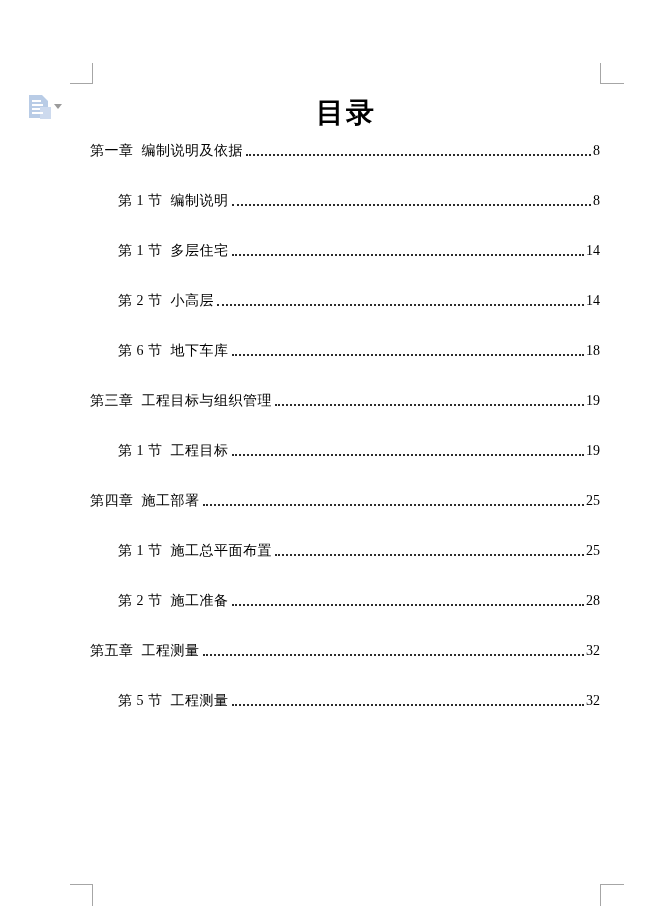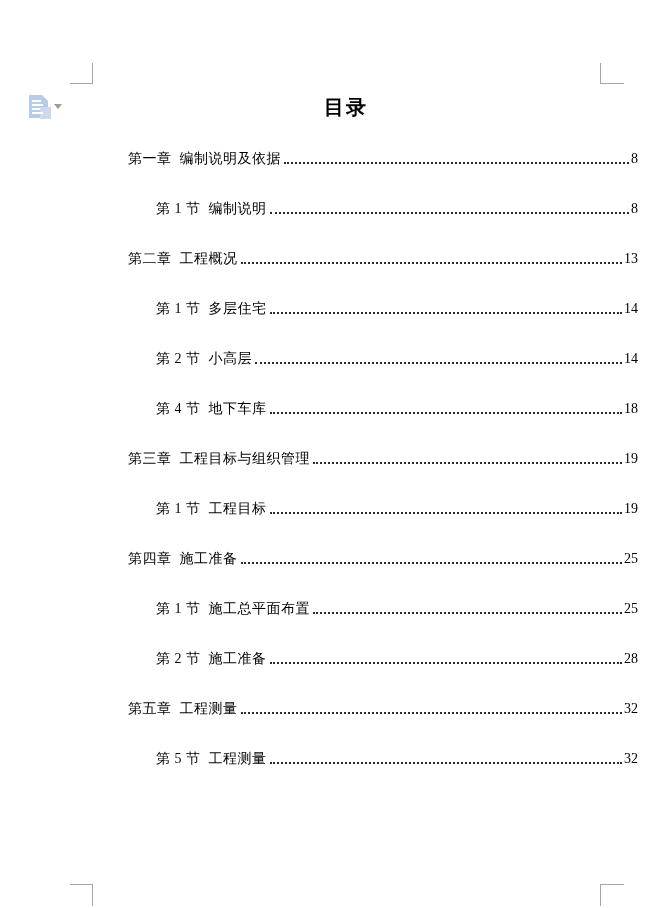--- a/index.html
+++ b/index.html
@@ -33,26 +33,26 @@
   .doc-icon .ln2 { top: 9px;  width: 11px; }
   .doc-icon .ln3 { top: 13px; width: 8px; }
   .doc-icon .ln4 { top: 17px; width: 11px; }
   .drop-arrow { position: absolute; left: 25px; top: 9px; width: 0; height: 0;
                 border-left: 4px solid transparent; border-right: 4px solid transparent;
                 border-top: 5px solid #9b9b9b; }
 
   
   .doc-title {
     position: absolute; left: 92px; top: 94px; width: 508px;
-    text-align: center; font-size: 20px; font-weight: bold; color: #000;
+    text-align: center; font-size: 28px; font-weight: bold; color: #000;
     letter-spacing: 2px;
   }
 
   
-  .toc-list { position: absolute; left: 90px; top: 134px; width: 510px; margin-left: 38px; }
+  .toc-list { position: absolute; left: 90px; top: 126px; width: 510px; }
   .toc-row {
     height: 50px; display: flex; align-items: center;
     font-size: 14px; color: #000; cursor: pointer;
   }
   .toc-row.section { padding-left: 28px; text-align: right; }
   .toc-label { white-space: pre; flex-shrink: 0; letter-spacing: 0.5px; }
   .toc-leader {
     flex: 1; height: 0;
     border-bottom: 2px dotted #2b2b2b;
     transform: translateY(4px);
@@ -91,59 +91,54 @@
     <span class="toc-page">8</span>
   </div>
 
   <div class="toc-row section">
     <span class="toc-label">第 1 节  编制说明</span>
     <span class="toc-leader"></span>
     <span class="toc-page">8</span>
   </div>
 
 
-  <div class="toc-row">
-    <span class="toc-label">第二章  工程概况</span>
-    <span class="toc-leader"></span>
-    <span class="toc-page">13</span>
-  </div>
 
   <div class="toc-row section">
     <span class="toc-label">第 1 节  多层住宅</span>
     <span class="toc-leader"></span>
     <span class="toc-page">14</span>
   </div>
 
   <div class="toc-row section">
     <span class="toc-label">第 2 节  小高层</span>
     <span class="toc-leader"></span>
     <span class="toc-page">14</span>
   </div>
 
   <div class="toc-row section">
-    <span class="toc-label">第 4 节  地下车库</span>
+    <span class="toc-label">第 6 节  地下车库</span>
     <span class="toc-leader"></span>
     <span class="toc-page">18</span>
   </div>
 
   <div class="toc-row">
     <span class="toc-label">第三章  工程目标与组织管理</span>
     <span class="toc-leader"></span>
     <span class="toc-page">19</span>
   </div>
 
   <div class="toc-row section">
     <span class="toc-label">第 1 节  工程目标</span>
     <span class="toc-leader"></span>
     <span class="toc-page">19</span>
   </div>
 
 
   <div class="toc-row">
-    <span class="toc-label">第四章  施工准备</span>
+    <span class="toc-label">第四章  施工部署</span>
     <span class="toc-leader"></span>
     <span class="toc-page">25</span>
   </div>
 
   <div class="toc-row section">
     <span class="toc-label">第 1 节  施工总平面布置</span>
     <span class="toc-leader"></span>
     <span class="toc-page">25</span>
   </div>
 

